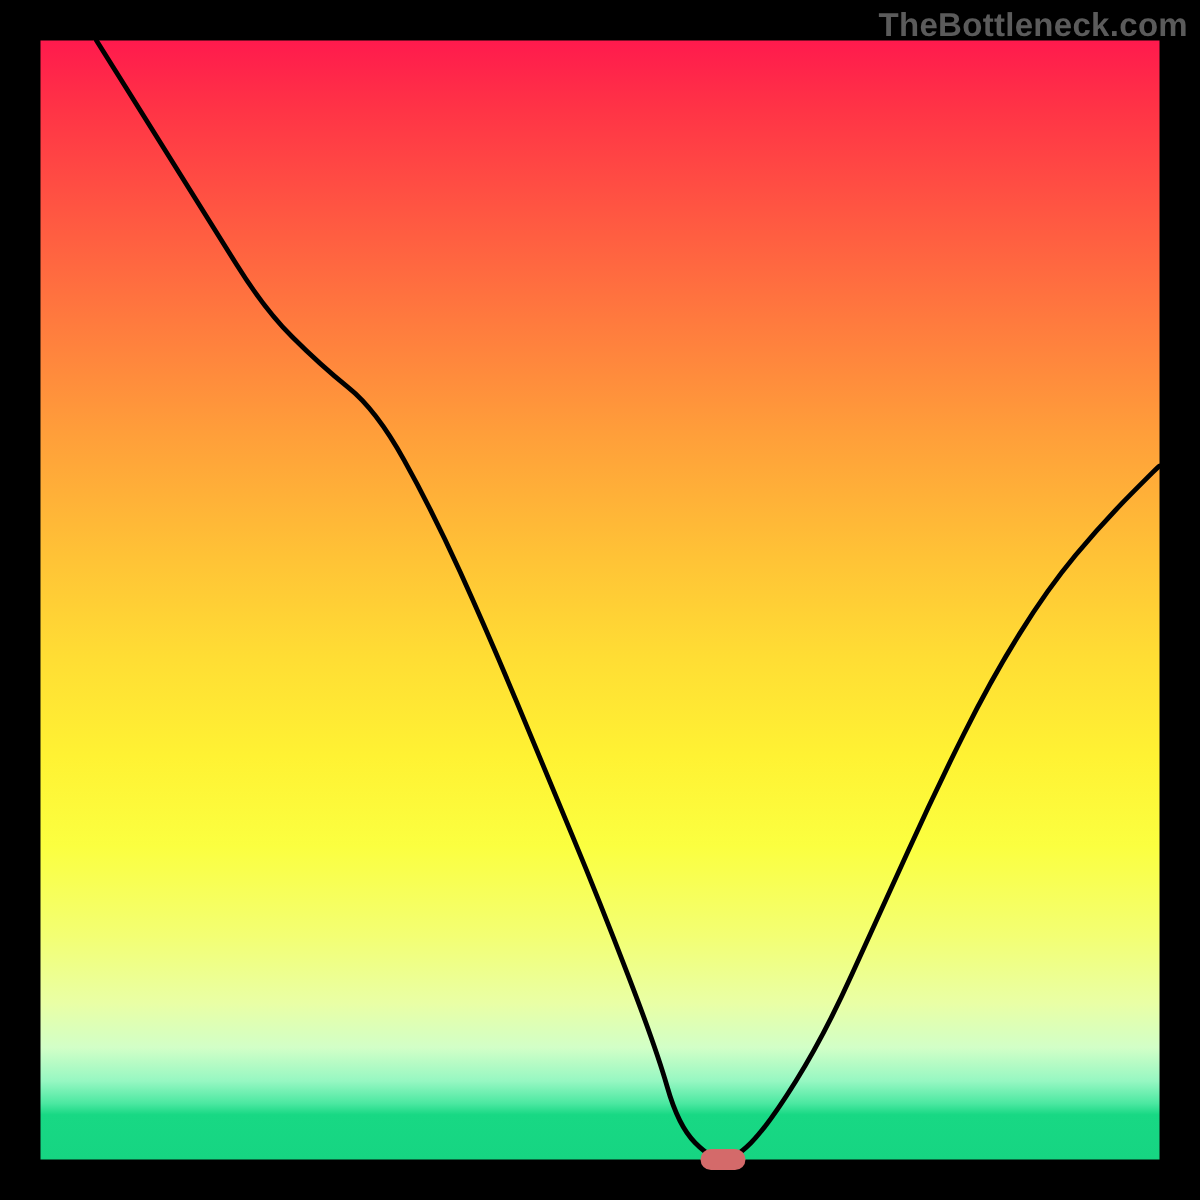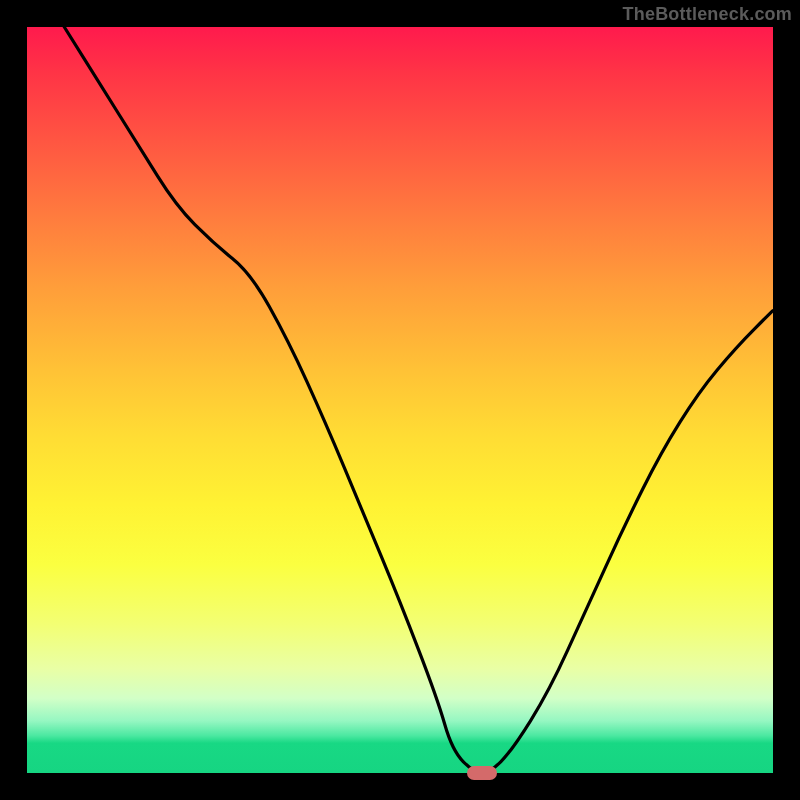--- a/index.html
+++ b/index.html
@@ -40,21 +40,21 @@
       #96f7c2 93%,
       #4be8a1 95%,
       #18d884 96%,
       #16d582 100%
     );
   }
   .watermark {
     position: absolute;
     top: 4px;
     right: 8px;
-    font-size: 18px;
+    font-size: 22px;
     font-weight: 600;
     color: #5b5b5b;
     letter-spacing: 0.2px;
     user-select: none;
   }
   svg.curve {
     position: absolute;
     left: 0;
     top: 0;
     width: 746px;

